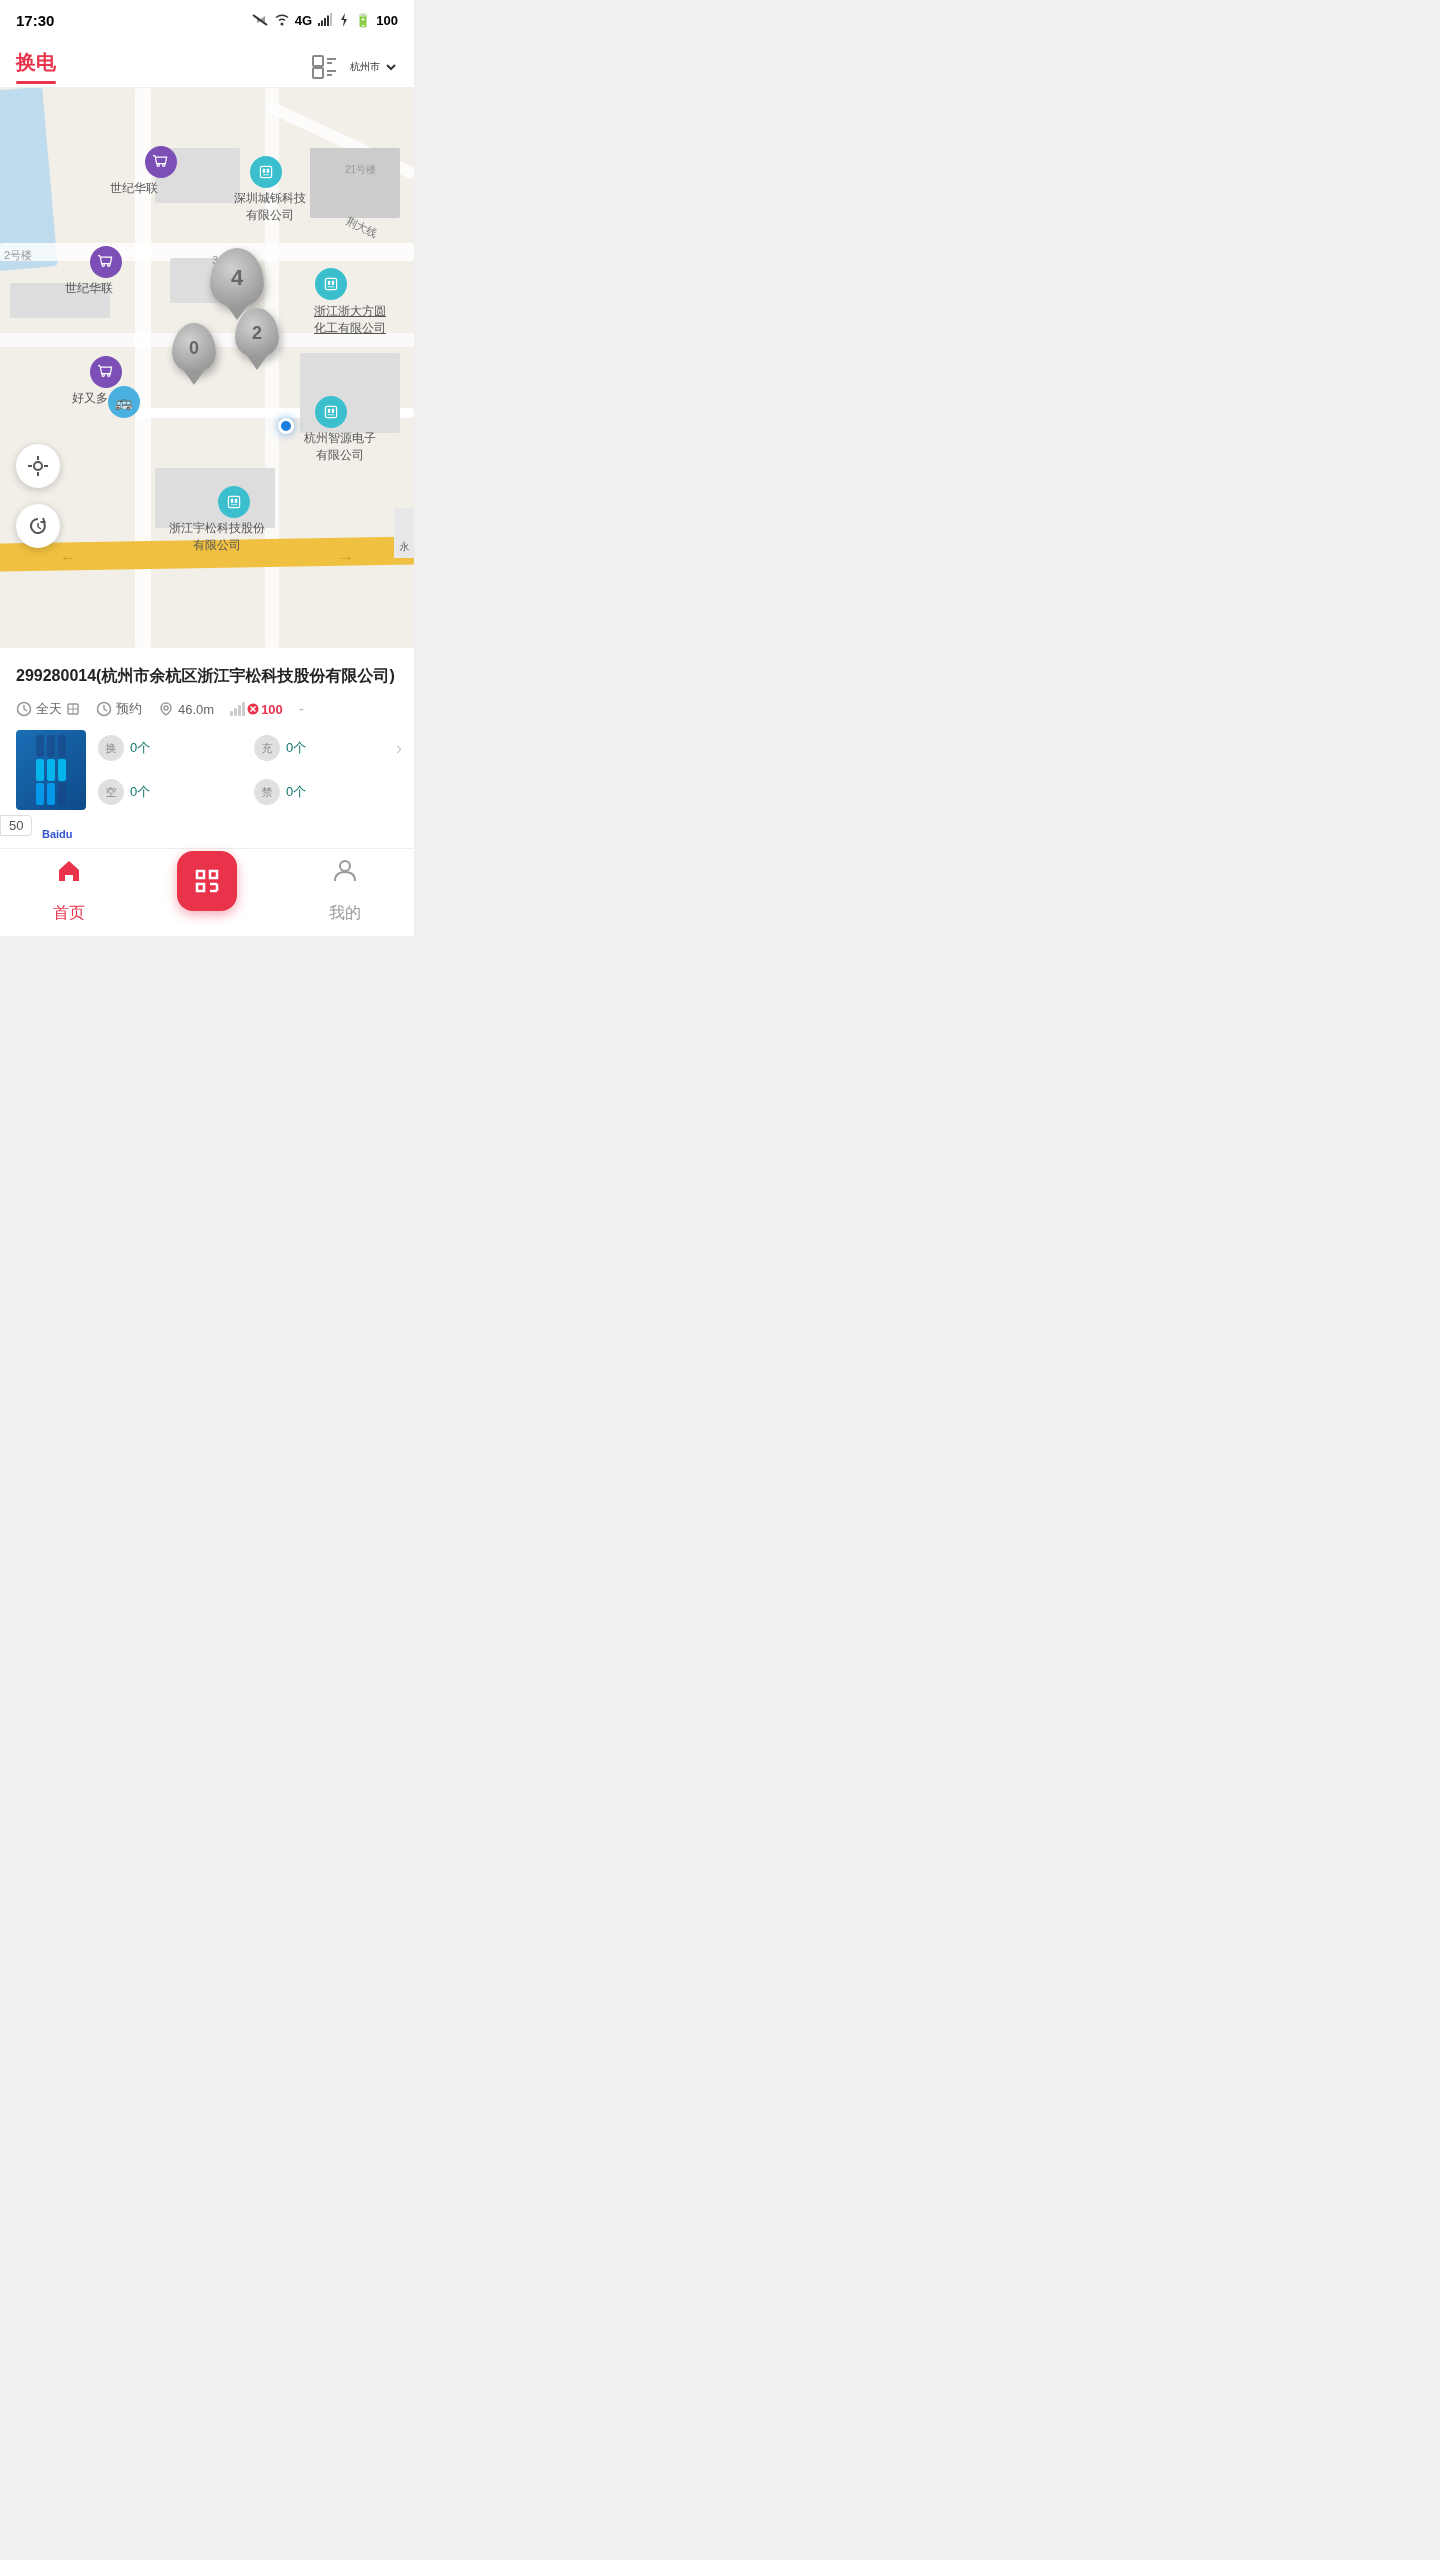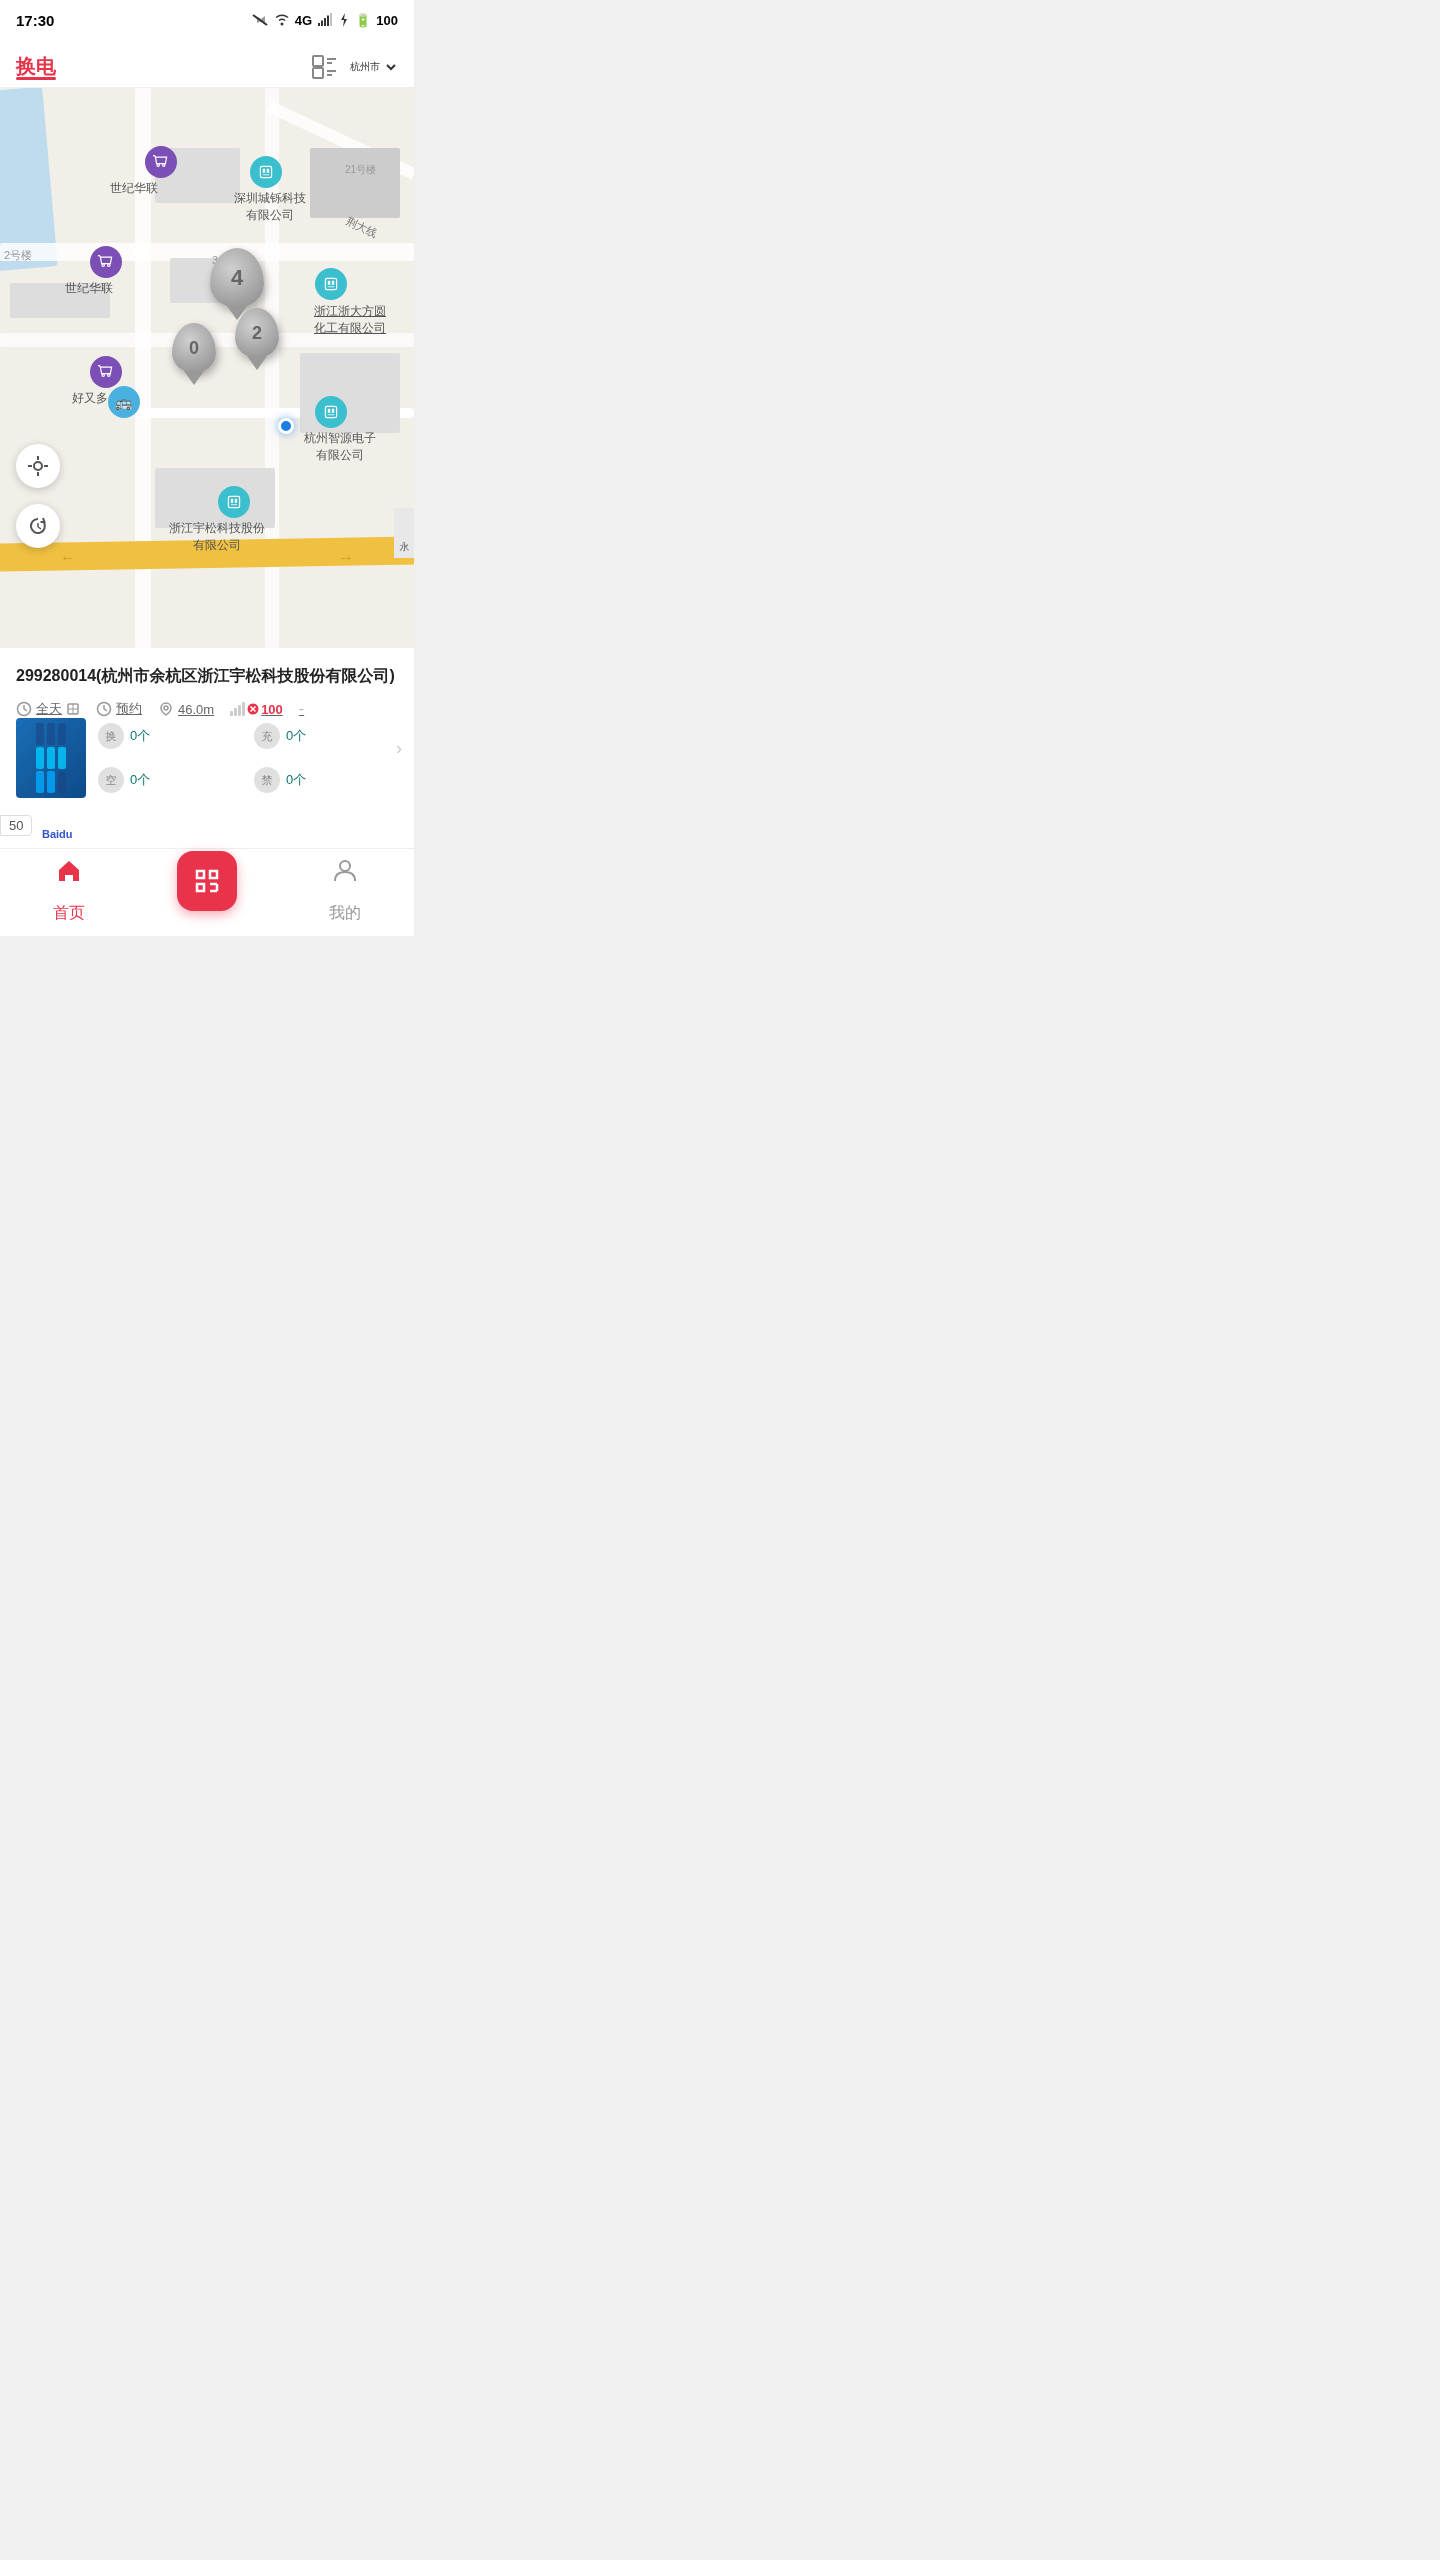--- a/index.html
+++ b/index.html
@@ -32,20 +32,21 @@
       display: flex;
       align-items: center;
       justify-content: space-between;
       background: #fff;
       padding: 10px 16px 0;
       height: 52px;
       border-bottom: 1px solid #eee;
     }
     .header-title-wrap {
       position: relative;
+      padding-bottom: 8px;
     }
     .header-title {
       font-size: 20px;
       font-weight: 700;
       color: #e8334a;
     }
     .header-title-underline {
       position: absolute;
       bottom: 0;
       left: 0;
@@ -239,22 +240,21 @@
       color: #222;
       margin-bottom: 12px;
       line-height: 1.5;
     }
     .station-info-row {
       display: flex;
       align-items: center;
       gap: 16px;
       font-size: 13px;
       color: #666;
-      margin-bottom: 0;
-      text-decoration: underline;
+      margin-bottom: 12px;
     }
     .station-info-item {
       display: flex;
       align-items: center;
       gap: 4px;
     }
     .station-main-row {
       display: flex;
       gap: 12px;
     }

